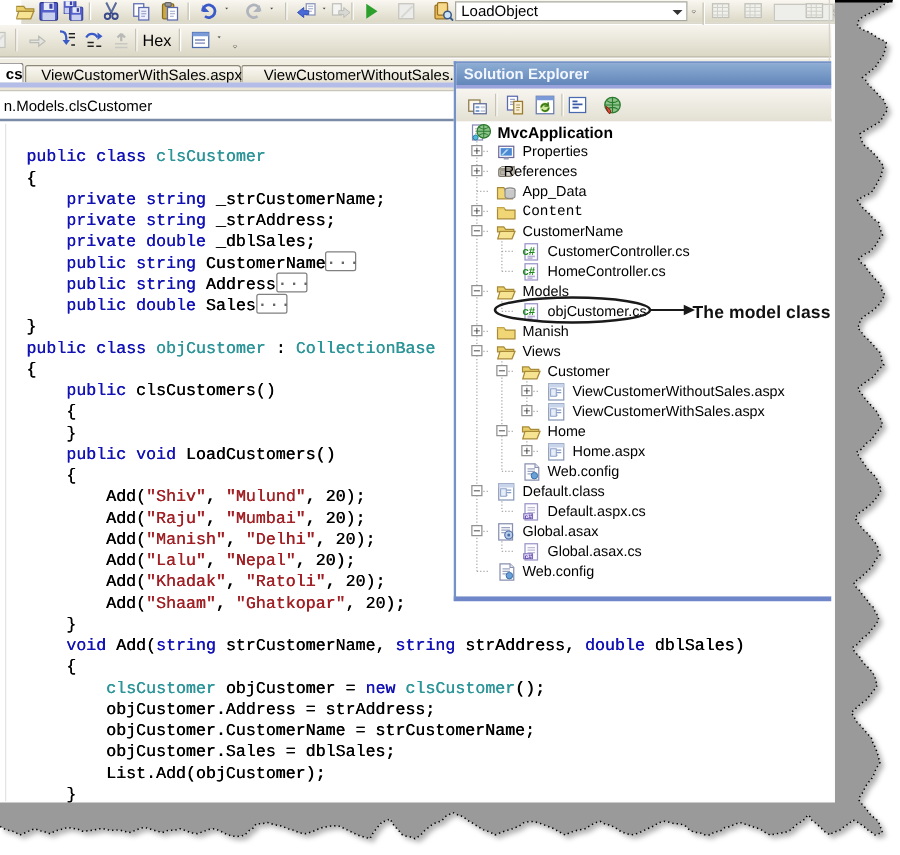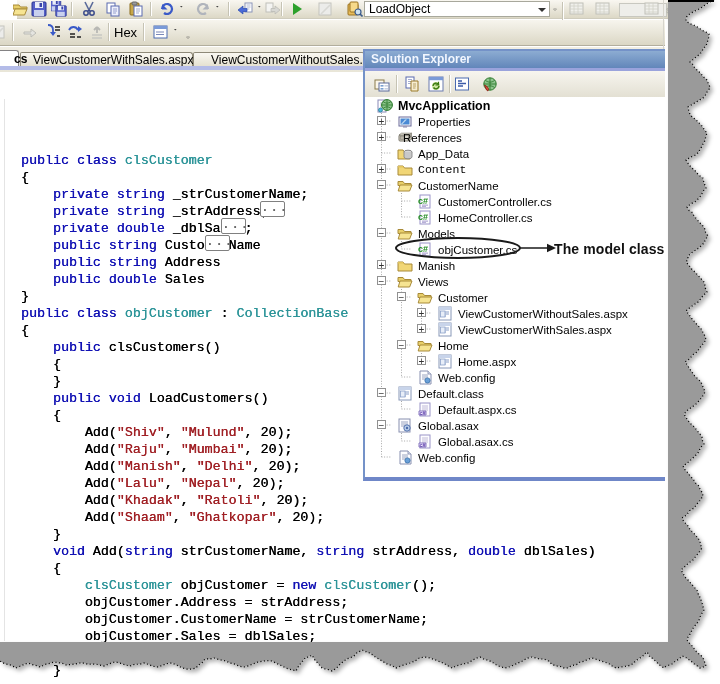--- a/index.html
+++ b/index.html
@@ -21,29 +21,29 @@
   border-left:4px solid transparent; border-right:4px solid transparent; border-top:4px solid #333; }
 #hex { position:absolute; left:114px; top:5px; font-size:13px; color:#000; }
 #tabrow { position:absolute; top:47px; left:0; width:665px; height:25px;
   background:linear-gradient(#f1eee3,#e9e6d8); }
 #bluestrip { position:absolute; top:66px; left:0; width:665px; height:4px; background:#b4bce8; }
 .tab { position:absolute; top:5px; height:14px; font-size:12px; color:#000;
   background:linear-gradient(#faf8f2,#e5e1d1); border:1px solid #8e8978; border-bottom:none;
   border-radius:2px 3px 0 0; padding:0px 8px 0 8px; line-height:15px; }
 #tab0 { position:absolute; top:3px; left:0px; width:19px; height:16px; background:#fff;
   border:1px solid #848284; border-left:none; border-bottom:none; font-size:12px; font-weight:bold;
-  line-height:16px; padding-left:14px; border-radius:0 3px 0 0;text-align:right; }
+  line-height:16px; padding-left:4px; border-radius:0 3px 0 0;text-align:right; }
 #crumb { position:absolute; top:72px; left:0; width:665px; height:25px; background:#fff;
   border-top:1px solid #c8c5ba; border-bottom:2px solid #7a8ba8; font-size:12px; color:#000; }
 #crumb .txt { position:absolute; left:3px; top:5px; }
 #editor { position:absolute; top:99px; left:0; width:665px; height:542px; background:#fff; }
 #lmargin { position:absolute; top:99px; left:4px; width:1px; height:542px; background:#e4e4e4; }
 #code { position:absolute; top:117px; left:21px; font-family:"Liberation Mono", monospace;
   font-size:13.3px; line-height:17px; white-space:pre; color:#000;
-  text-shadow:0.3px 0 currentColor;margin-top:35px; }
+  text-shadow:0.3px 0 currentColor; }
 .k { color:#1212b4; }
 .t { color:#2e9599; }
 .s { color:#a02025; }
 .fold { position:absolute; width:25px; height:16px; border:1px solid #808080; border-radius:2px;
   color:#666; font-size:13px; font-weight:bold; line-height:12px; text-align:center; background:#fff;
   font-family:"Liberation Mono",monospace; letter-spacing:1.5px; }
 #se { position:absolute; top:49px; left:363px; width:302px; height:432px;
   border-left:2px solid #7492c8; border-top:2px solid #7492c8; border-bottom:4px solid #6f87c8;
   border-right:none; background:#fff; }
 #setitle { position:absolute; top:0; left:0; right:0; height:17px;
@@ -214,20 +214,23 @@
         <svg class="ico" style="left:186px;top:16px" width="8" height="8" viewBox="0 0 16 16">
           <path d="M1 0 h6 M1 2 l3 3 l3 -3" stroke="#444" fill="none"></path>
         </svg>
       </div>
     <div id="tabrow">
       <div class="tab" style="left:20px; padding-left:12px; width:173px;">ViewCustomerWithSales.aspx</div>
       <div class="tab" style="left:193px; width:172px; padding-left:17px; overflow:hidden;">ViewCustomerWithoutSales.aspx</div>
       <div id="tab0">cs</div>
     </div>
     <div id="bluestrip"></div>
+    <div id="crumb">
+        <div class="txt">n.Models.clsCustomer</div>
+      </div>
     <div id="editor"></div>
     <div id="lmargin"></div>
     <div style="position:absolute;left:663px;top:0;width:1px;height:97px;background:#d6d4cc"></div>
     <pre id="code"><span class="k">public</span> <span class="k">class</span> <span class="t">clsCustomer</span>
 {
     <span class="k">private</span> <span class="k">string</span> _strCustomerName;
     <span class="k">private</span> <span class="k">string</span> _strAddress;
     <span class="k">private</span> <span class="k">double</span> _dblSales;
     <span class="k">public</span> <span class="k">string</span> CustomerName
     <span class="k">public</span> <span class="k">string</span> Address

